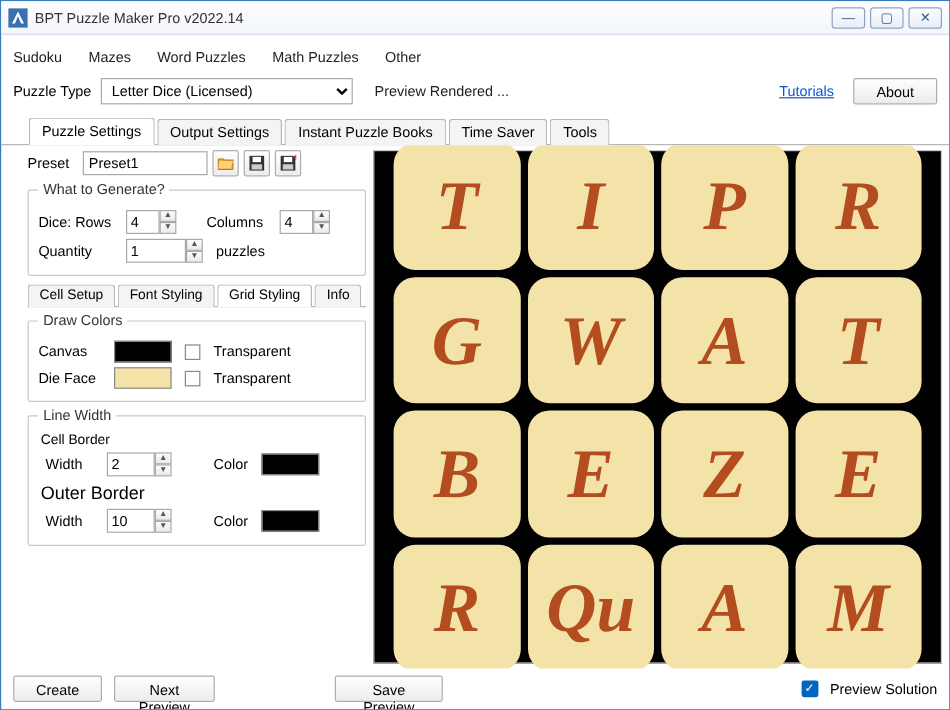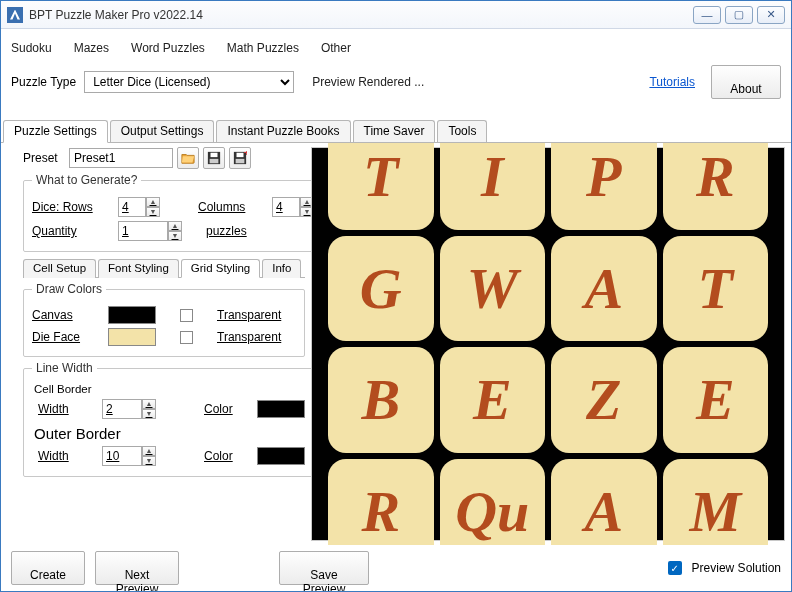--- a/index.html
+++ b/index.html
@@ -11,33 +11,33 @@
 .winbtns { display: flex; gap: 4px; }
 .winbtn { width: 28px; height: 18px; border: 1px solid #8aa5c4; border-radius: 3px; background: linear-gradient(#fcfdff,#e8eef8); display:flex;align-items:center;justify-content:center;color:#3a5a8a;font-size:11px;cursor:default;}
 .menubar { height: 26px; display: flex; align-items: center; padding: 4px 10px; gap: 22px; margin-top:6px;}
 .menubar span { color: #222; cursor: default; }
 .toprow { display: flex; align-items: center; padding: 4px 10px; gap: 6px; }
 .toprow .lbl { margin-right: 2px; }
 select { height: 22px; border: 1px solid #a9a9a9; background: #fff; padding: 0 4px; }
 .puzzle-type-sel { width: 210px; }
 .status { margin-left: 12px; color: #222; flex:1;}
 .link { color: #0b57d0; text-decoration: underline; cursor: pointer; margin-right:10px;}
-.btn { height: 22px; padding: 16px 14px; border: 1px solid #adadad; background: linear-gradient(#fefefe,#ececec); border-radius: 2px; cursor:default;}
-.tabs { display: flex; align-items: flex-start; padding: 0 2px; gap:0; border-bottom:1px solid #b6b6b6; margin-top:16px;}
+.btn { height: 22px; padding: 4px 14px; border: 1px solid #adadad; background: linear-gradient(#fefefe,#ececec); border-radius: 2px; cursor:default;}
+.tabs { display: flex; align-items: flex-end; padding: 0 23px; gap:0; border-bottom:1px solid #b6b6b6; margin-top:6px;}
 .tab { padding: 3px 10px 4px; border:1px solid #b6b6b6; border-bottom:none; background:#f4f4f4; margin-right:2px; border-radius:3px 3px 0 0; position:relative; top:1px; cursor:default;}
 .tab.active { background:#fff; border-bottom:1px solid #fff;}
 .mainarea { flex:1; display:flex; padding:0 6px 4px 18px; gap:2px; overflow:hidden;}
 .leftpanel { width: 290px; display:flex; flex-direction:column; gap:4px; padding-top:4px;}
 .presetrow{display:flex;align-items:center;gap:4px; padding:0 4px;}
 .presetrow input{height:20px;border:1px solid #a9a9a9;padding:0 4px;width:104px;}
 .iconbtn{width:22px;height:22px;border:1px solid #adadad;background:linear-gradient(#fefefe,#ececec);border-radius:2px;display:flex;align-items:center;justify-content:center;}
 .iconbtn svg{width:14px;height:14px;}
 fieldset{border:1px solid #c8c8c8;border-radius:2px;margin:0 4px;padding:6px 8px;}
 legend{padding:0 4px;color:#333;}
-.row{display:flex;align-items:center;gap:24px;margin:4px 0;text-decoration:underline;}
+.row{display:flex;align-items:center;gap:11px;margin:4px 0;}
 .spin{display:flex;align-items:center;}
 .spin input{width:28px;height:20px;border:1px solid #a9a9a9;text-align:left;padding:0 3px;}
 .spinbtns{display:flex;flex-direction:column;}
 .spinbtns div{width:14px;height:10px;border:1px solid #a9a9a9;background:linear-gradient(#fdfdfd,#eaeaea);font-size:7px;line-height:7px;text-align:center;color:#555;}
 .subtabs{display:flex;border-bottom:1px solid #b6b6b6;margin:2px 4px 0;gap:0;}
 .subtab{padding:2px 9px 3px;border:1px solid #b6b6b6;border-bottom:none;background:#f4f4f4;border-radius:3px 3px 0 0;position:relative;top:1px;margin-right:2px;cursor:default;font-size:11.5px;}
 .subtab.active{background:#fff;border-bottom:1px solid #fff;}
 .colorswatch{width:48px;height:18px;border:1px solid #888;}
 .chk{width:13px;height:13px;border:1px solid #888;}
 .preview{flex:1;border:1px solid #c8c8c8;background:#010101;display:flex;align-items:center;justify-content:center;margin-top:4px;}

